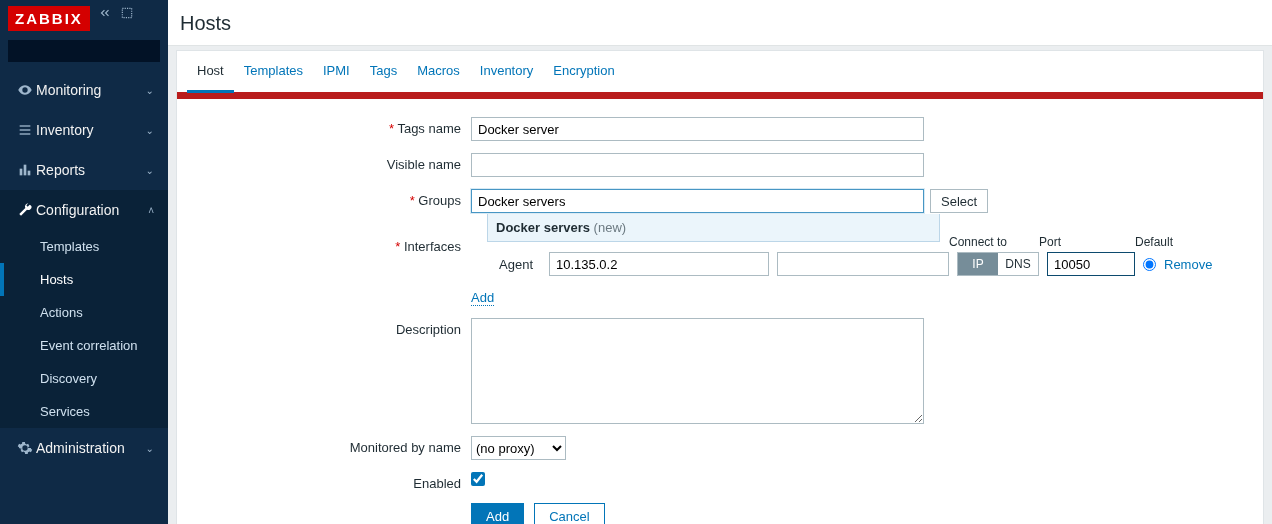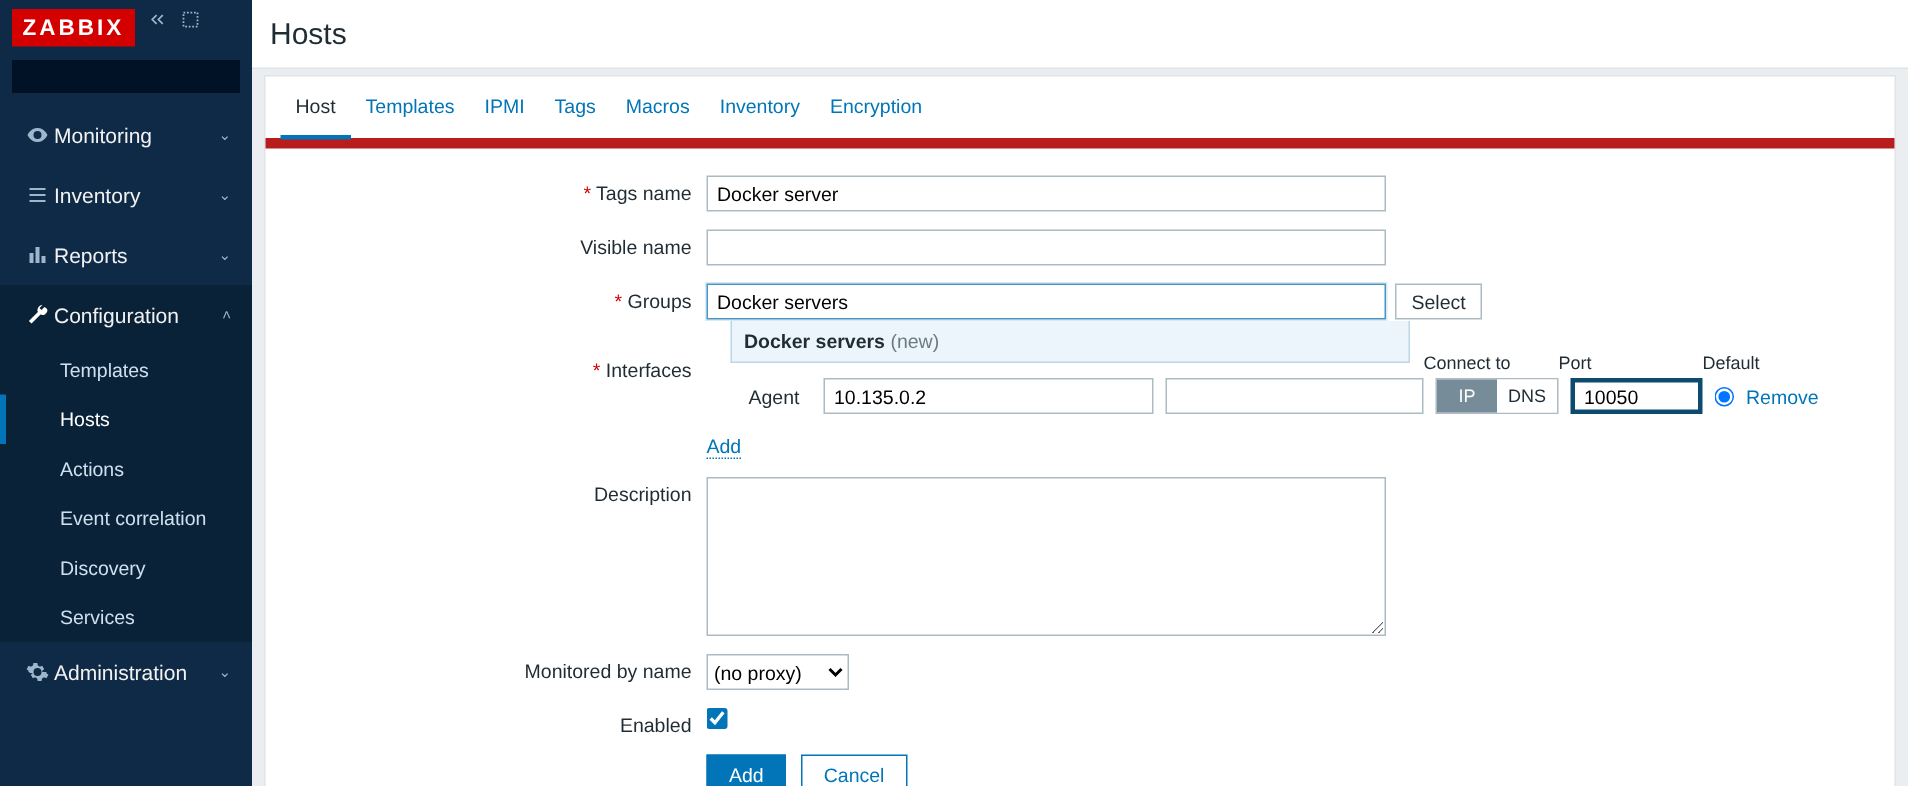--- a/index.html
+++ b/index.html
@@ -45,21 +45,21 @@
   .ac-item strong { font-weight: bold; }
   .ac-item .new { color: #6c7a82; }
   .iface-block { display: flex; flex-direction: column; }
   .iface-row { display: flex; align-items: center; gap: 8px; margin-bottom: 4px;}
   .iface-type { width: 70px; text-align: right; padding-right: 8px; }
   .ip-input { width: 220px; height: 24px; border: 1px solid #acbbc2; padding: 2px 6px; font-size: 13px;}
   .dns-input { width: 172px; height: 24px; border: 1px solid #acbbc2; padding: 2px 6px; font-size: 13px;}
   .toggle-grp { display: flex; border: 1px solid #acbbc2; height: 24px;}
   .toggle-btn { width: 40px; display:flex; align-items:center; justify-content:center; font-size: 12px; cursor:pointer; background:#fff; }
   .toggle-btn.active { background:#768d99; color:#fff; }
-  .port-input { width: 88px; height: 24px; border: 3px solid #0c4a6e; padding: 2px 6px; font-size: 13px; }
+  .port-input { width: 88px; height: 24px; border: 1px solid #0c4a6e; padding: 2px 6px; font-size: 13px; }
   .radio-default { }
   .remove-link { color: #0275b8; cursor: pointer; font-size: 13px; }
   .add-link { color: #0275b8; cursor: pointer; border-bottom: 1px dotted #0275b8; font-size: 13px; align-self: start; display: inline-block; margin-top: 10px; }
   .textarea { width: 453px; height: 106px; border: 1px solid #acbbc2; padding: 4px 6px; font-size: 13px; resize: both; }
   select.proxy { width: 95px; height: 24px; border: 1px solid #acbbc2; font-size: 13px; background: #fff; }
   .chk { width: 14px; height: 14px; accent-color: #0275b8; }
   .btn-row { display: flex; gap: 10px; }
   .btn-primary { background: #0275b8; color:#fff; border: 1px solid #0275b8; height: 26px; padding: 0 14px; cursor: pointer; font-size: 13px; }
   .btn-secondary { background: #fff; color:#0275b8; border: 1px solid #0275b8; height: 26px; padding: 0 14px; cursor: pointer; font-size: 13px; }
   .iface-header-row { display:flex; font-size:12px; color:#1f2c33; margin-left: 0px; margin-bottom:3px; }

